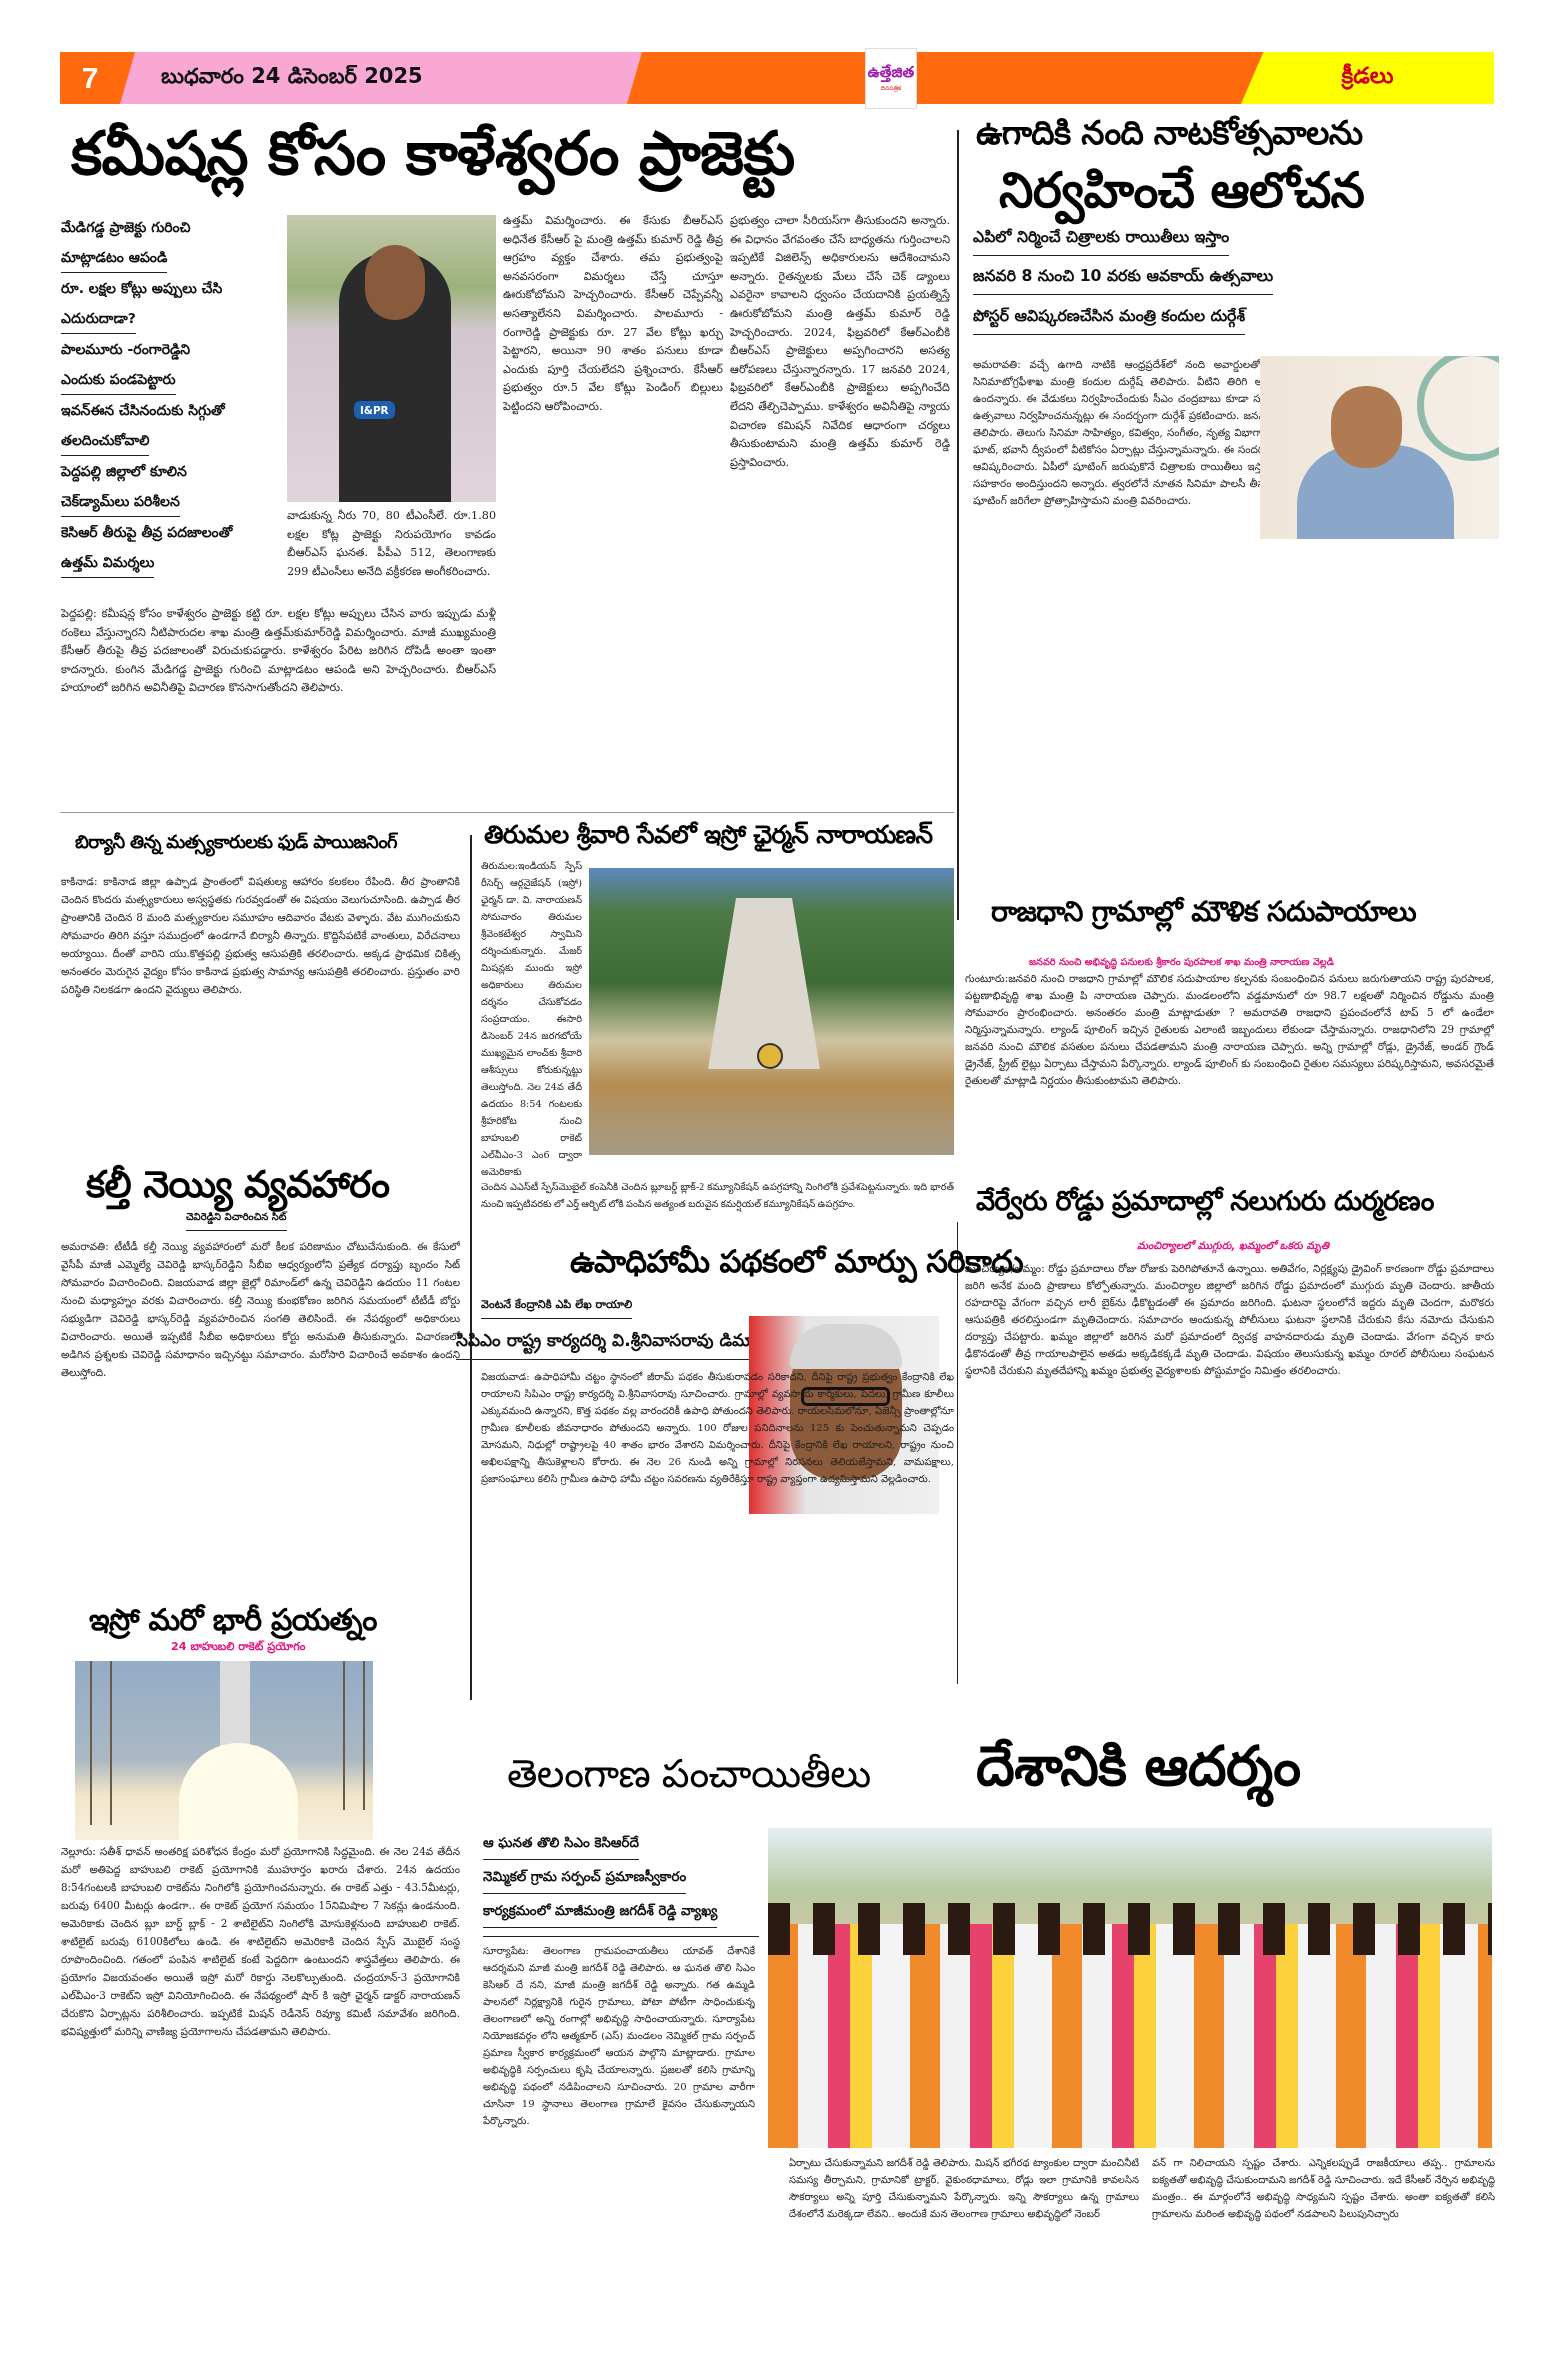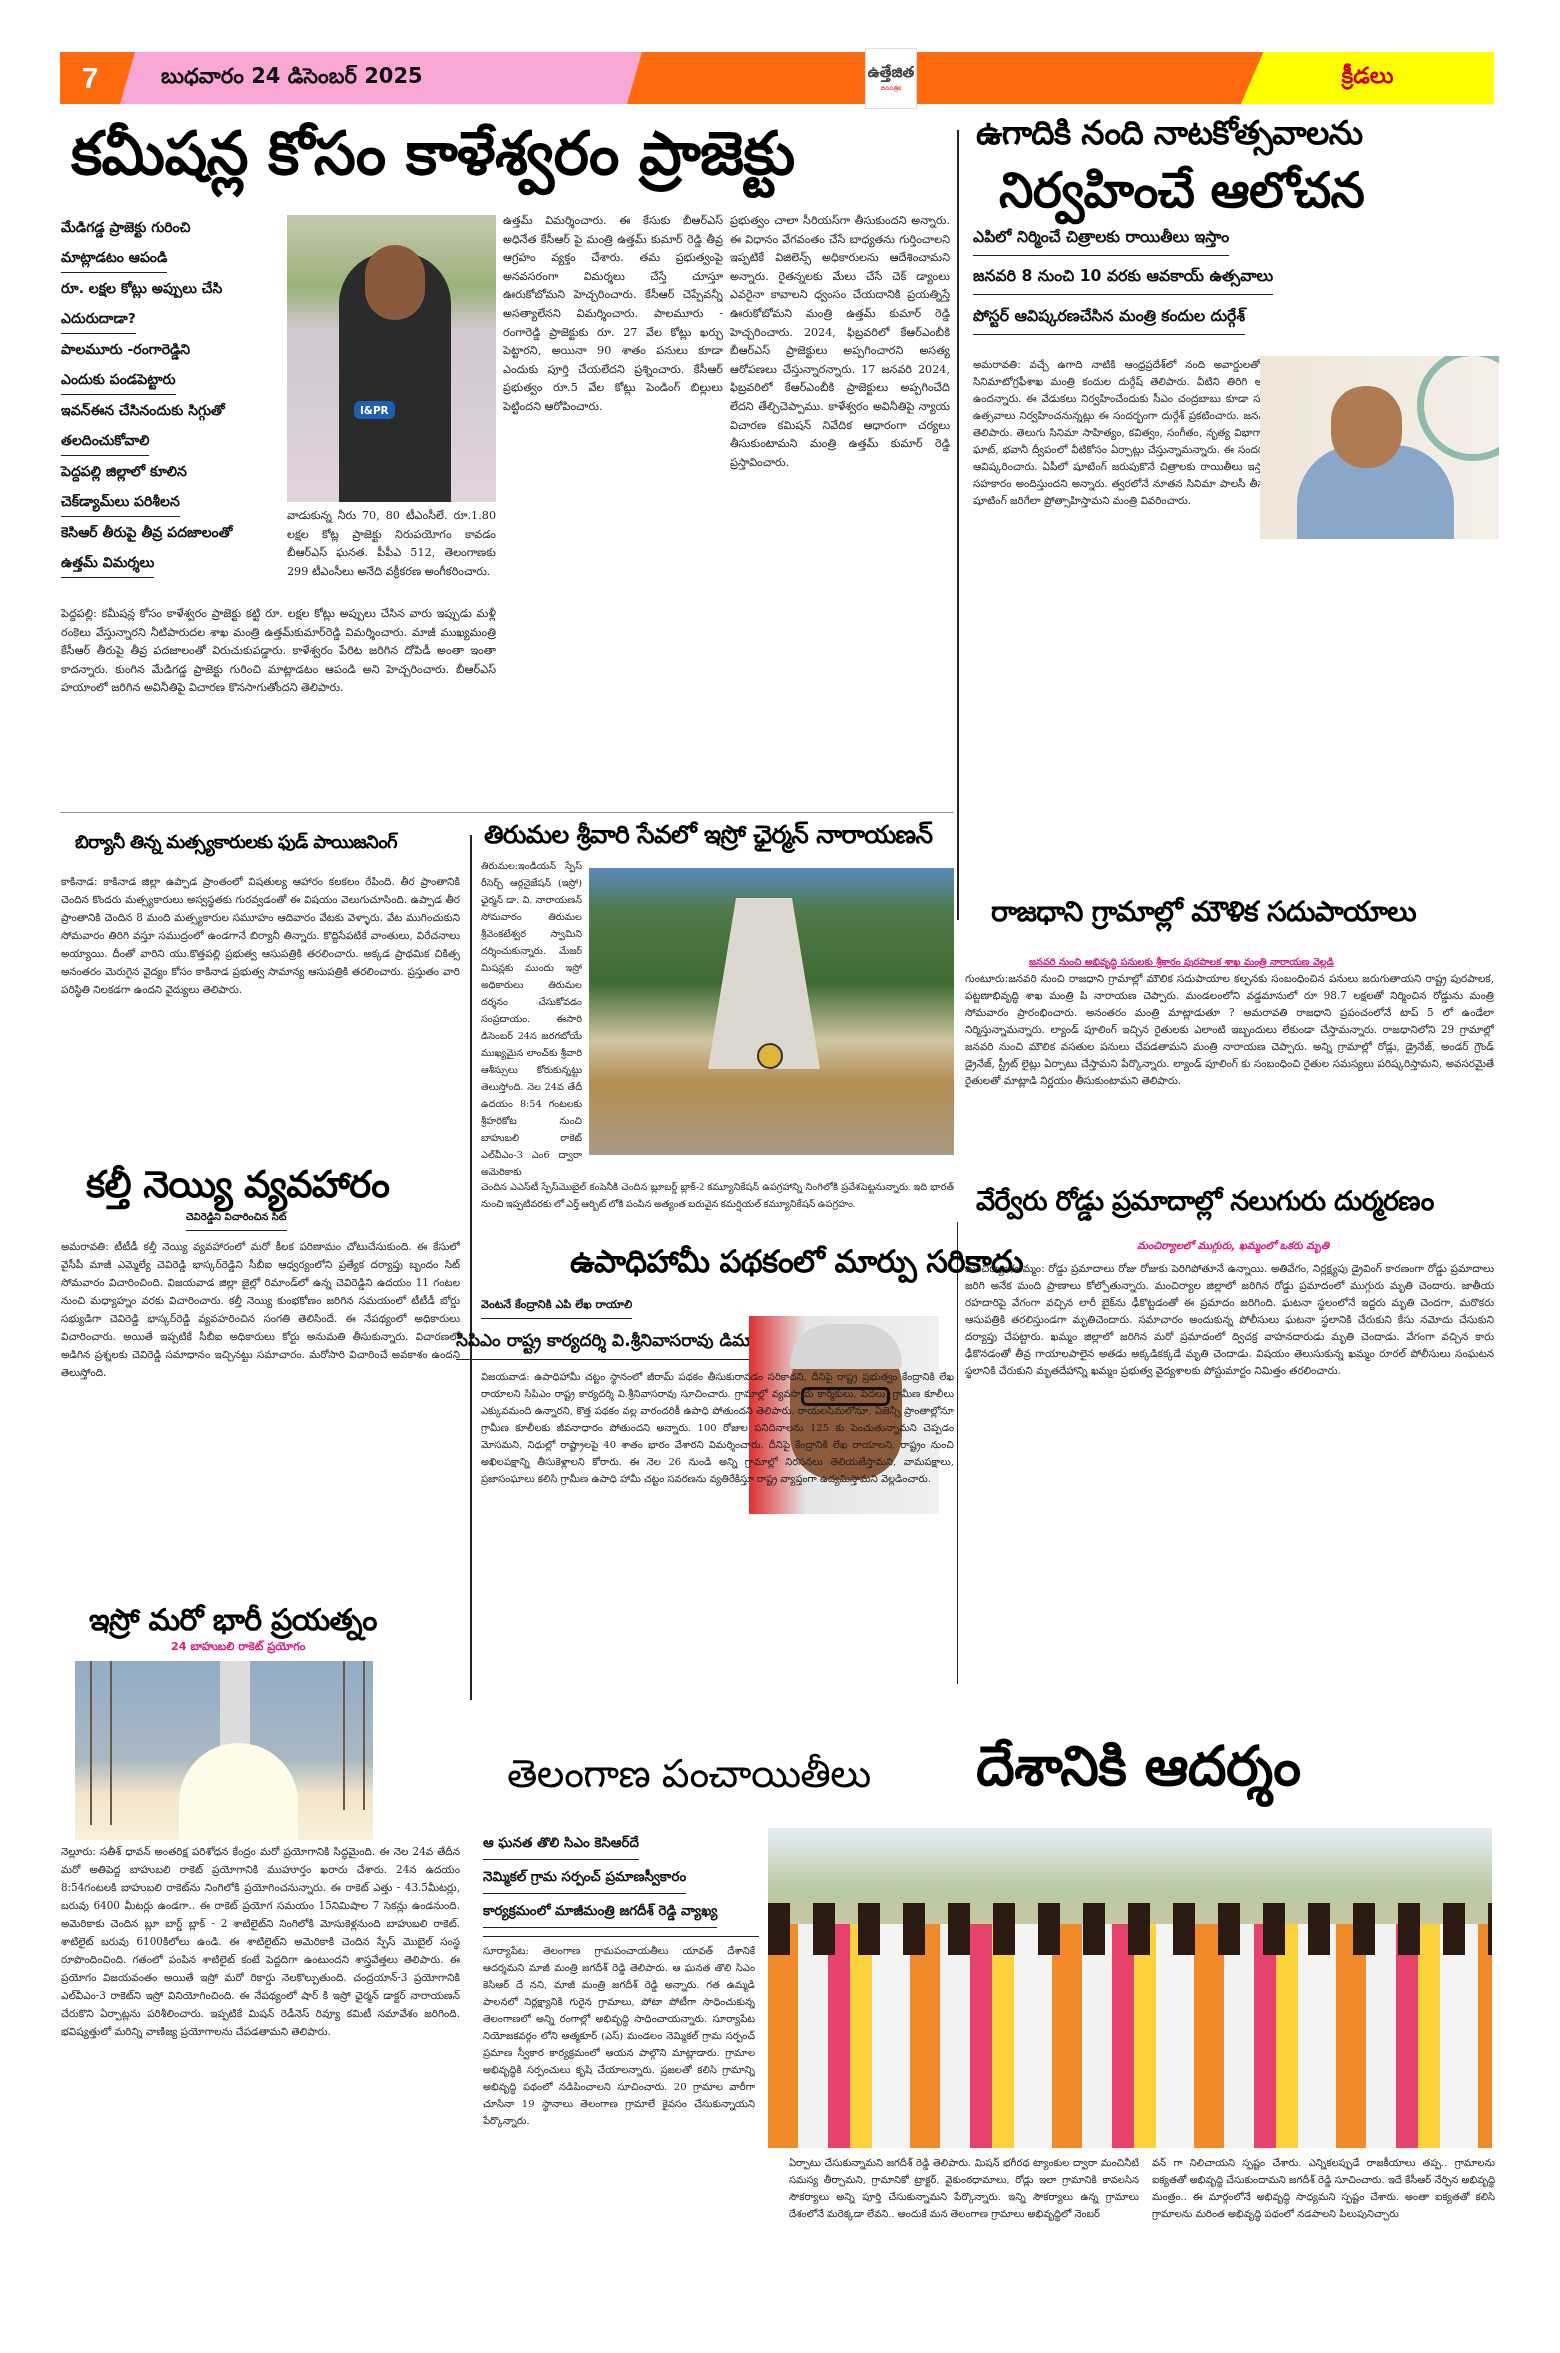--- a/index.html
+++ b/index.html
@@ -4,21 +4,21 @@
 <style>
   * { box-sizing: border-box; margin: 0; padding: 0; }
   html, body { width: 1561px; height: 2354px; background: #ffffff; overflow: hidden; }
   body { position: relative; font-family: "DejaVu Sans", sans-serif; color: #111; }
 
   
   .hdr { position: absolute; left: 60px; top: 52px; width: 1434px; height: 52px; background: #ff6a0e; }
   .hdr-num { position: absolute; left: 0; top: 0; width: 60px; height: 52px; color: #fff; font: bold 30px "Liberation Sans", sans-serif; display:flex; align-items:center; justify-content:center; }
   .hdr-date { position: absolute; left: 60px; top: 0; width: 522px; height: 52px; background: #f9a8d4; clip-path: polygon(15px 0, 100% 0, calc(100% - 15px) 100%, 0 100%); display:flex; align-items:center; padding-left: 41px; font: bold 21px "DejaVu Sans", sans-serif; }
   .hdr-logo { position: absolute; left: 805px; top: -4.5px; width: 52px; height: 61px; background: #fff; border: 0.7px solid #ddd; display:flex; flex-direction:column; align-items:center; justify-content:center; }
-  .hdr-logo .t { color: #404040; font: bold 15px "DejaVu Sans", sans-serif; }
+  .hdr-logo .t { color: #a21caf; font: bold 15px "DejaVu Sans", sans-serif; }
   .hdr-logo .s { color: #d22; font-size: 6px; }
   .hdr-section { position: absolute; right: 0; top: 0; width: 253px; height: 52px; background: #ffff00; clip-path: polygon(22.4px 0, 100% 0, 100% 100%, 0 100%); display:flex; align-items:center; justify-content:center; color:#d0021b; font: bold 22.4px "DejaVu Sans", sans-serif; }
 
   .vrule { position:absolute; width:1.5px; background:#222; }
   .hrule { position:absolute; height:1.5px; background:#222; }
 
   .headline { position:absolute; font-family: "DejaVu Sans", sans-serif; font-weight: bold; color:#000; white-space: nowrap; letter-spacing:-0.7px; }
   .sub { position:absolute; font-weight:bold; font-size:16.4px; border-bottom:1.5px solid #222; padding-bottom:4.5px; white-space:nowrap; }
   .pink { color:#e5137d; font-weight:bold; position:absolute; white-space:nowrap; }
   .body { position:absolute; font-family:"DejaVu Serif", serif; font-size:11.2px; line-height:18.6px; text-align: justify; color:#222; overflow:hidden; }
@@ -112,21 +112,21 @@
 <div class="pink" style="left:171px; top:1640px; font-size:11.2px;">24 బాహుబలి రాకెట్ ప్రయోగం</div>
 <div class="photo" style="left:75px; top:1661px; width:298px; height:179px; background: linear-gradient(180deg,#93acc7 0%,#aab8c3 55%,#f2e6c9 75%,#f7f0dd 100%);">
   <div style="position:absolute; left:15px; top:0; width:22.4px; height:164px; border:2.2px solid #6a5a4a; border-top:none; border-bottom:none;"></div>
   <div style="position:absolute; left:268px; top:0; width:22.4px; height:149px; border:2.2px solid #6a5a4a; border-top:none; border-bottom:none;"></div>
   <div style="position:absolute; left:145px; top:0; width:30px; height:89px; background:#dcdcdc;"></div>
   <div style="position:absolute; left:104px; top:82px; width:119px; height:97px; background:#fffbe9; border-radius:60px 60px 0 0;"></div>
 </div>
 <div class="body" style="left:61px; top:1842px; width:399px; height:470px; font-size:10.4px; line-height:18px;">నెల్లూరు: సతీశ్ ధావన్ అంతరిక్ష పరిశోధన కేంద్రం మరో ప్రయోగానికి సిద్ధమైంది. ఈ నెల 24వ తేదీన మరో అతిపెద్ద బాహుబలి రాకెట్ ప్రయోగానికి ముహూర్తం ఖరారు చేశారు. 24న ఉదయం 8:54గంటలకి బాహుబలి రాకెట్‌ను నింగిలోకి ప్రయోగించనున్నారు. ఈ రాకెట్ ఎత్తు - 43.5మీటర్లు, బరువు 6400 మీటర్లు ఉండగా.. ఈ రాకెట్ ప్రయోగ సమయం 15నిమిషాల 7 సెకన్లు ఉండనుంది. అమెరికాకు చెందిన బ్లూ బార్డ్ బ్లాక్ - 2 శాటిలైట్‌ని నింగిలోకి మోసుకెళ్లనుంది బాహుబలి రాకెట్. శాటిలైట్ బరువు 6100కిలోలు ఉండి. ఈ శాటిలైట్‌ని అమెరికాకి చెందిన స్పేస్ మొబైల్ సంస్థ రూపొందించింది. గతంలో పంపిన శాటిలైట్ కంటే పెద్దదిగా ఉంటుందని శాస్త్రవేత్తలు తెలిపారు. ఈ ప్రయోగం విజయవంతం అయితే ఇస్రో మరో రికార్డు నెలకొల్పుతుంది. చంద్రయాన్-3 ప్రయోగానికి ఎల్‌వీఎం-3 రాకెట్‌ని ఇస్రో వినియోగించింది. ఈ నేపథ్యంలో షార్ కి ఇస్రో ఛైర్మన్ డాక్టర్ నారాయణన్ చేరుకొని ఏర్పాట్లను పరిశీలించారు. ఇప్పటికే మిషన్ రెడీనెస్ రివ్యూ కమిటీ సమావేశం జరిగింది. భవిష్యత్తులో మరిన్ని వాణిజ్య ప్రయోగాలను చేపడతామని తెలిపారు.</div>
 
 <div class="headline" style="left:991px; top:891px; font-size:28px; line-height:42px;">రాజధాని గ్రామాల్లో మౌళిక సదుపాయాలు</div>
-<div class="pink" style="left:1029px; top:956px; font-size:9.7px;text-decoration:underline;">జనవరి నుంచి అభివృద్ధి పనులకు శ్రీకారం పురపాలక శాఖ మంత్రి నారాయణ వెల్లడి</div>
+<div class="pink" style="left:1029px; top:956px; font-size:9.7px;">జనవరి నుంచి అభివృద్ధి పనులకు శ్రీకారం పురపాలక శాఖ మంత్రి నారాయణ వెల్లడి</div>
 <div class="body" style="left:965px; top:970px; width:529px; height:190px; font-size:10.4px; line-height:17px;">గుంటూరు:జనవరి నుంచి రాజధాని గ్రామాల్లో మౌలిక సదుపాయాల కల్పనకు సంబంధించిన పనులు జరుగుతాయని రాష్ట్ర పురపాలక, పట్టణాభివృద్ధి శాఖ మంత్రి పి నారాయణ చెప్పారు. మండలంలోని వడ్డమానులో రూ 98.7 లక్షలతో నిర్మించిన రోడ్డును మంత్రి సోమవారం ప్రారంభించారు. అనంతరం మంత్రి మాట్లాడుతూ ? అమరావతి రాజధాని ప్రపంచంలోనే టాప్ 5 లో ఉండేలా నిర్మిస్తున్నామన్నారు. ల్యాండ్ పూలింగ్ ఇచ్చిన రైతులకు ఎలాంటి ఇబ్బందులు లేకుండా చేస్తామన్నారు. రాజధానిలోని 29 గ్రామాల్లో జనవరి నుంచి మౌలిక వసతుల పనులు చేపడతామని మంత్రి నారాయణ చెప్పారు. అన్ని గ్రామాల్లో రోడ్లు, డ్రైనేజ్, అండర్ గ్రౌండ్ డ్రైనేజ్, స్ట్రీట్ లైట్లు ఏర్పాటు చేస్తామని పేర్కొన్నారు. ల్యాండ్ పూలింగ్ కు సంబంధించి రైతుల సమస్యలు పరిష్కరిస్తామని, అవసరమైతే రైతులతో మాట్లాడి నిర్ణయం తీసుకుంటామని తెలిపారు.</div>
 
 <div class="headline" style="left:976px; top:1181px; font-size:27px; line-height:40px;">వేర్వేరు రోడ్డు ప్రమాదాల్లో నలుగురు దుర్మరణం</div>
 <div class="pink" style="left:1137px; top:1239px; font-size:10.4px;font-style:italic;">మంచిర్యాలలో ముగ్గురు, ఖమ్మంలో ఒకరు మృతి</div>
 <div class="body" style="left:965px; top:1260px; width:529px; height:432px; font-size:10.4px; line-height:17px;">మంచిర్యాల/ఖమ్మం: రోడ్డు ప్రమాదాలు రోజు రోజుకు పెరిగిపోతూనే ఉన్నాయి. అతివేగం, నిర్లక్ష్యపు డ్రైవింగ్ కారణంగా రోడ్డు ప్రమాదాలు జరిగి అనేక మంది ప్రాణాలు కోల్పోతున్నారు. మంచిర్యాల జిల్లాలో జరిగిన రోడ్డు ప్రమాదంలో ముగ్గురు మృతి చెందారు. జాతీయ రహదారిపై వేగంగా వచ్చిన లారీ బైక్‌ను ఢీకొట్టడంతో ఈ ప్రమాదం జరిగింది. ఘటనా స్థలంలోనే ఇద్దరు మృతి చెందగా, మరొకరు ఆసుపత్రికి తరలిస్తుండగా మృతిచెందారు. సమాచారం అందుకున్న పోలీసులు ఘటనా స్థలానికి చేరుకుని కేసు నమోదు చేసుకుని దర్యాప్తు చేపట్టారు. ఖమ్మం జిల్లాలో జరిగిన మరో ప్రమాదంలో ద్విచక్ర వాహనదారుడు మృతి చెందాడు. వేగంగా వచ్చిన కారు ఢీకొనడంతో తీవ్ర గాయాలపాలైన అతడు అక్కడికక్కడే మృతి చెందాడు. విషయం తెలుసుకున్న ఖమ్మం రూరల్ పోలీసులు సంఘటన స్థలానికి చేరుకుని మృతదేహాన్ని ఖమ్మం ప్రభుత్వ వైద్యశాలకు పోస్టుమార్టం నిమిత్తం తరలించారు.</div>
 
 <div class="headline" style="left:507px; top:1740px; font-size:39px; line-height:67px; font-weight:normal;">తెలంగాణ పంచాయితీలు</div>
 <div class="headline" style="left:976px; top:1729px; font-size:55px; line-height:75px;">దేశానికి ఆదర్శం</div>
 
 <div class="kicker" style="left:483px; top:1826px; width:276px; font-size:13.4px; line-height:33px;">

